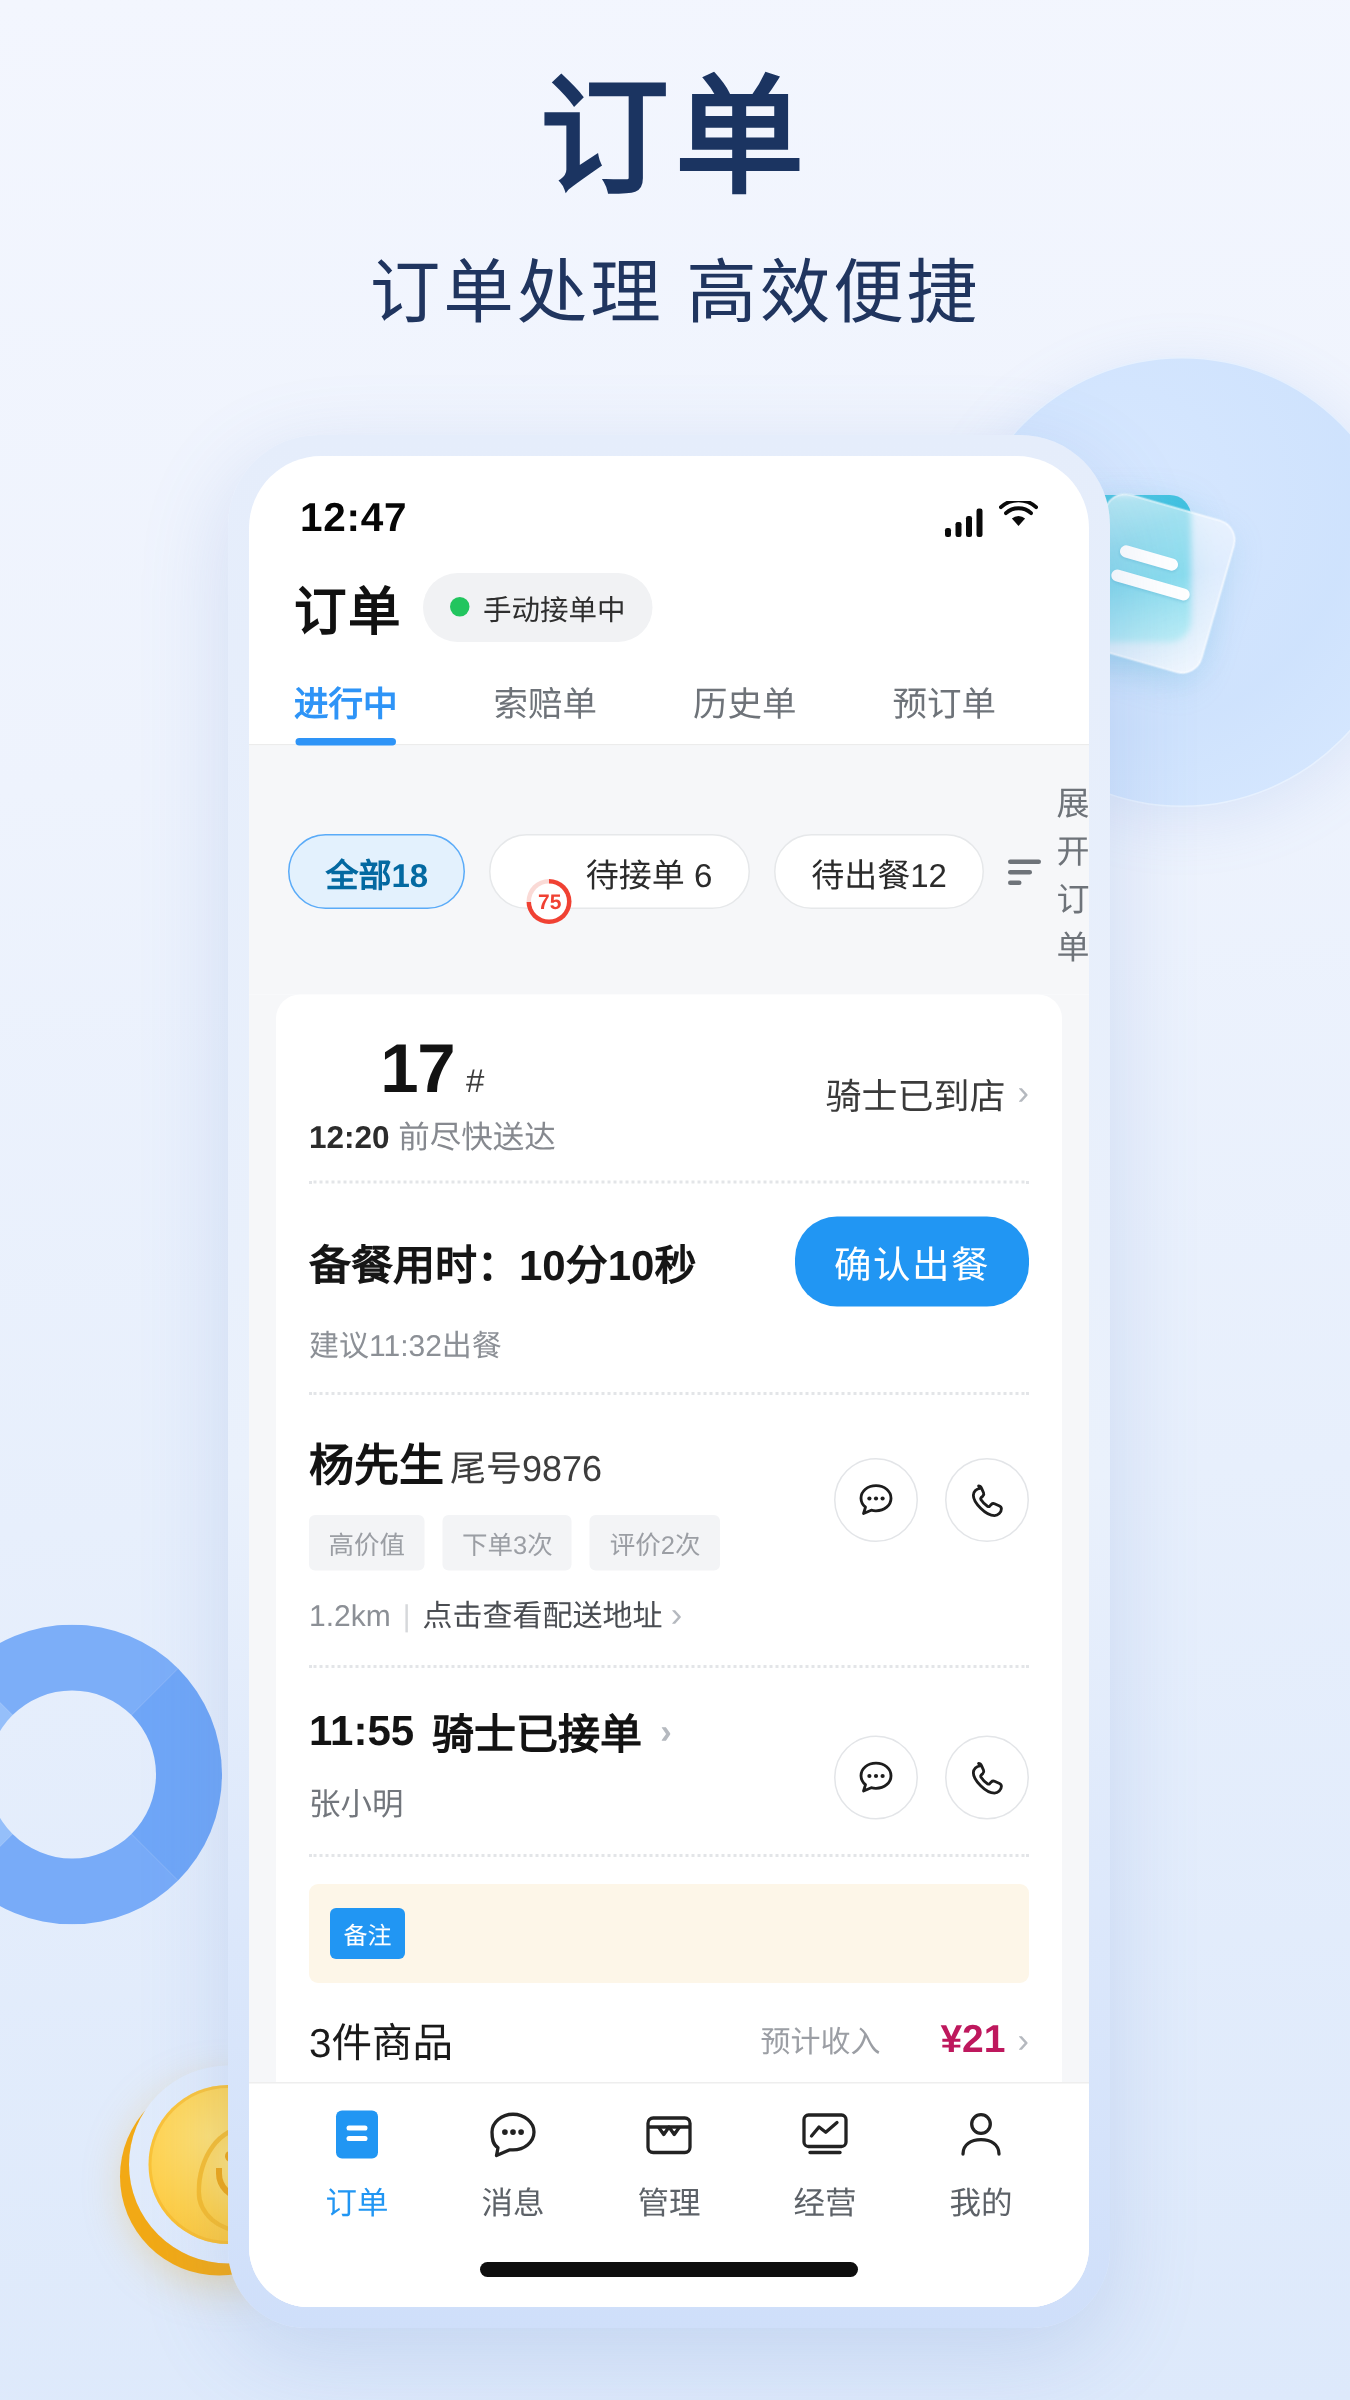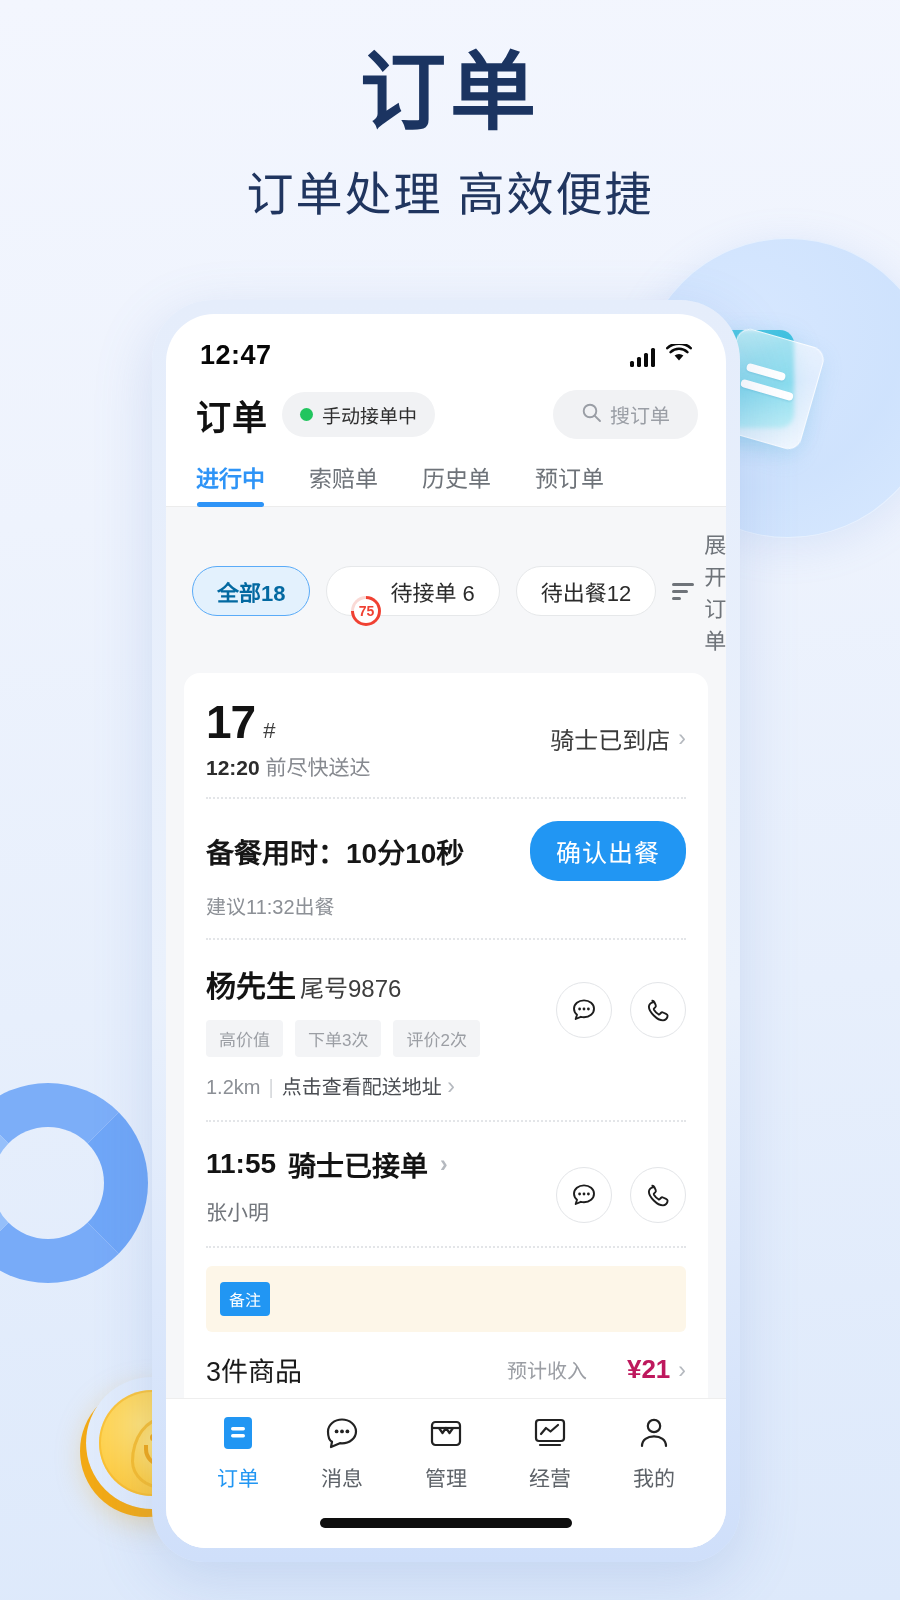--- a/index.html
+++ b/index.html
@@ -109,21 +109,21 @@
     letter-spacing: 4px; line-height: 1.12;
   }
   #headline-sub {
     margin-top: 16px;
     font-size: 47px; font-weight: 400; color: #20355f;
     letter-spacing: 2px;
   }
 
   
   #phone {
-    position: absolute; left: 152px; top: 300px;
+    position: absolute; left: 152px; top: 290px;
     width: 588px; height: 1262px;
     border-radius: 60px 60px 52px 52px;
     background: linear-gradient(180deg, #e5edfb 0%, #eaf1fc 55%, #cfdffa 100%);
     padding: 14px;
     box-shadow: 0 18px 60px rgba(90,130,200,.20);
   }
   #phone-screen {
     position: relative; width: 100%; height: 100%;
     background: #ffffff;
     border-radius: 48px 48px 40px 40px;
@@ -154,21 +154,21 @@
   #status-dot { width:13px; height:13px; border-radius:50%; background:#22c55e; }
   #status-pill-label { font-size: 19px; color:#2e2e2e; }
   #search-box {
     margin-left: auto; display:flex; align-items:center; gap:8px;
     background:#f1f2f4; border-radius:26px; padding: 10px 28px;
   }
   #search-placeholder { font-size:20px; color:#9a9ea5; }
 
   
   #tabs {
-    display:flex; gap: 44px; padding: 20px 30px 0 30px;
+    display:flex; gap: 64px; padding: 20px 30px 0 30px;
     border-bottom: 1px solid #ececec;
   }
   .tab { font-size:23px; color:#6e7379; padding-bottom: 12px; position:relative; }
   .tab.active { color:#2e94f7; font-weight:700; }
   .tab.active::after {
     content:""; position:absolute; left:1px; right:1px; bottom:-1px;
     height:5px; border-radius:3px; background:#2e94f7;
   }
 
   
@@ -208,21 +208,21 @@
   
   #order-list { background:#f6f7f9; padding: 0 18px 6px 18px; }
   .order-card {
     background:#fff; border-radius: 16px; padding: 0 22px; margin-bottom: 14px;
   }
   .dashed { border-top: 2px dotted #e3e5e8; }
 
   .row-between { display:flex; align-items:center; justify-content:space-between; }
 
   .order-head { padding: 22px 0 16px 0; }
-  .order-no { display:flex; align-items:baseline; gap:8px; }
+  .order-no { display:flex; align-items:baseline; gap:8px;justify-content:center; }
   .order-no-num { font-size: 46px; font-weight:700; color:#131313; letter-spacing:-1px; }
   .order-no-hash { font-size: 22px; color:#3d3d3d; }
   .order-status { display:flex; align-items:center; gap:8px; font-size:24px; color:#3a3a3a; }
   .chev { color:#b5b9bf; font-size:23px; }
   .order-eta { margin-top: 2px; font-size: 21px; color:#86898f; }
   .order-eta b { color:#2c2c2c; font-weight:700; }
 
   .prep-row { padding: 22px 0 10px 0; }
   .prep-title { font-size: 28px; font-weight:700; color:#161616; }
   .btn-primary {
@@ -344,29 +344,20 @@
         </svg>
       </span>
     </div>
   </div>
 
   <div id="app-header">
     <div id="app-title">订单</div>
     <div id="status-pill">
       <span id="status-dot"></span>
       <span id="status-pill-label">手动接单中</span>
-    </div>
-    <div id="search-box">
-      <span>
-        <svg width="21" height="21" viewBox="0 0 21 21" fill="none">
-          <circle cx="9" cy="9" r="6.3" stroke="#9a9ea5" stroke-width="1.9"></circle>
-          <path d="M13.6 13.6 L19 19" stroke="#9a9ea5" stroke-width="1.9" stroke-linecap="round"></path>
-        </svg>
-      </span>
-      <span id="search-placeholder">搜订单</span>
     </div>
   </div>
 
   <div id="tabs">
     <div class="tab active">进行中</div>
     <div class="tab">索赔单</div>
     <div class="tab">历史单</div>
     <div class="tab">预订单</div>
   </div>
 

